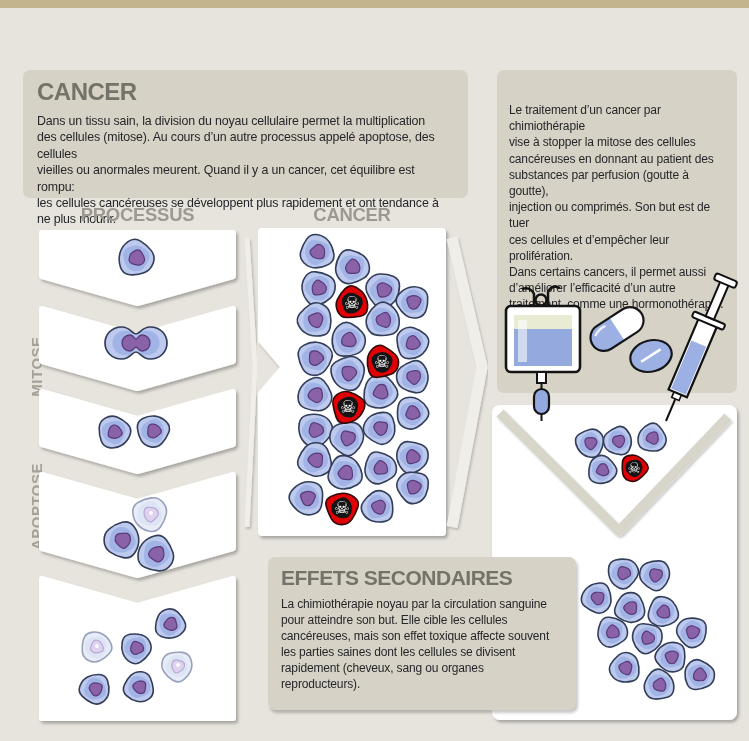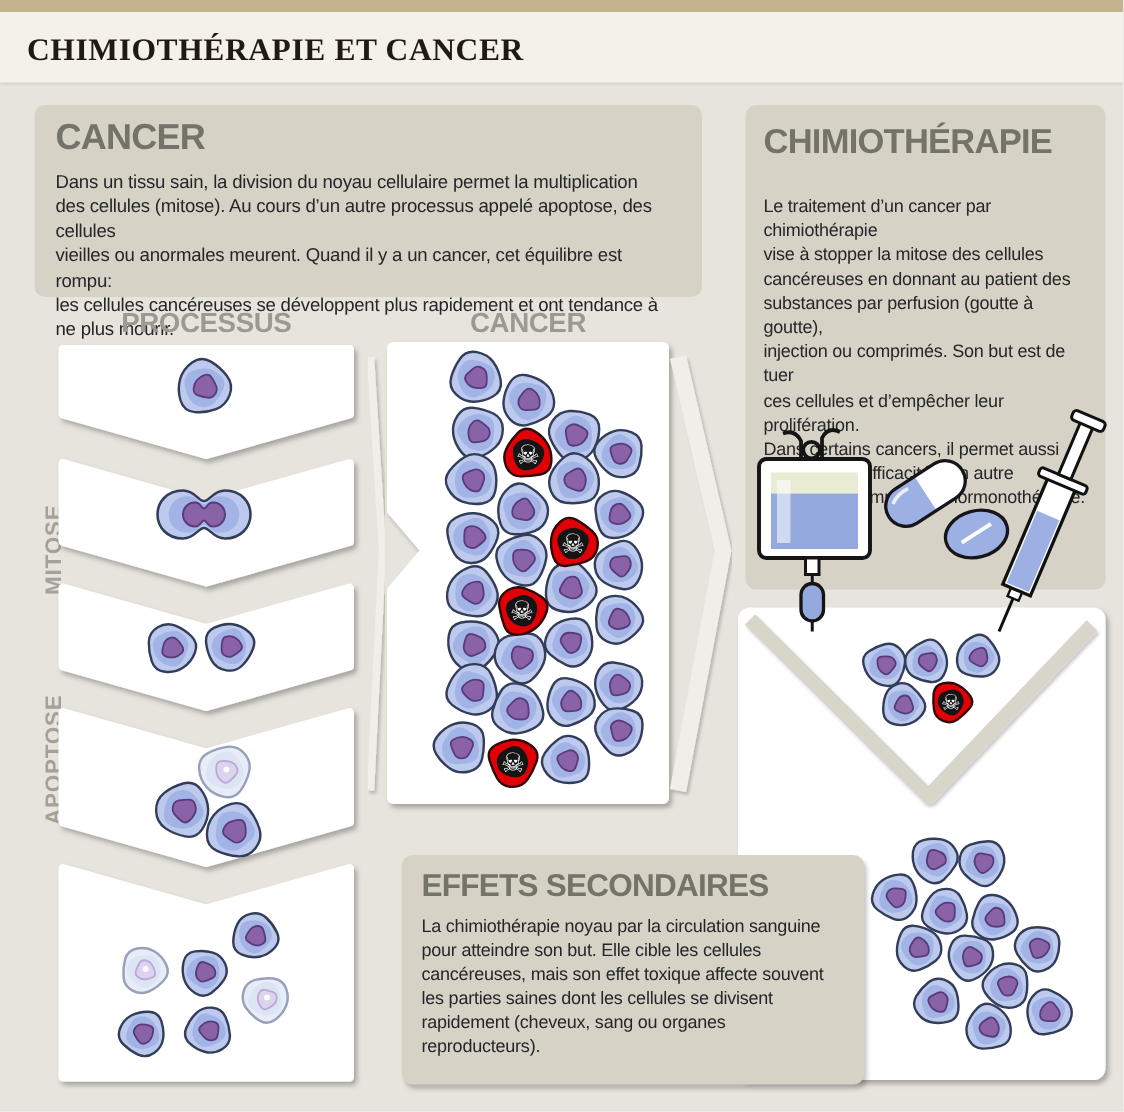--- a/index.html
+++ b/index.html
@@ -12,55 +12,51 @@
                font-size:21px;font-weight:bold;color:#211a12;letter-spacing:.4px;}
   .panel{position:absolute;background:#d6d3c6;border-radius:7px;box-sizing:border-box;}
   .panel h2{margin:0;font-size:24px;font-weight:bold;color:#73736a;letter-spacing:-.5px;}
   .panel p{margin:7px 0 0 0;font-size:12.4px;line-height:16.4px;font-weight:normal;
            color:#26262a;white-space:pre-line;letter-spacing:-.15px;}
   .panel-cancer{left:23px;top:70px;width:445px;height:128px;padding:8px 14px;}
   .panel-chimio{left:497px;top:70px;width:240px;height:323px;padding:11px 12px;}
   .panel-chimio h2{font-size:23px;}
   .panel-chimio p{font-size:12px;line-height:16.2px;margin-top:21px;}
   .panel-effets{left:268px;top:557px;width:308px;height:153px;padding:9px 13px;z-index:4;
-                box-shadow:2px 3px 3px rgba(0,0,0,.22);margin-top:13px;}
+                box-shadow:2px 3px 3px rgba(0,0,0,.22);}
   .panel-effets h2{font-size:21px;}
   .panel-effets p{font-size:12px;line-height:16px;margin-top:6px;}
   .colhead{position:absolute;top:204px;font-size:18.5px;font-weight:bold;color:#9c9a90;
            letter-spacing:-.3px;text-align:center;z-index:2;}
   .colhead-left{left:42px;width:191px;}
   .colhead-mid{left:262px;width:180px;}
   .sidelabel{position:absolute;font-size:15px;font-weight:bold;color:#a3a198;
              letter-spacing:.5px;text-align:center;transform:rotate(-90deg);z-index:2;}
   .lbl-mitose{left:-9px;top:358px;width:90px;}
   .lbl-apoptose{left:-14px;top:498px;width:100px;}
   svg.gfx{position:absolute;left:0;top:0;z-index:3;pointer-events:none;}
 </style>
 </head>
 <body>
 
 <div class="page">
 
   <div class="topbar"></div>
 
-  <div class="titlebar">
-    <h1>CHIMIOTHÉRAPIE ET CANCER</h1>
-  </div>
 
   <div class="panel panel-cancer">
     <h2>CANCER</h2>
     <p>Dans un tissu sain, la division du noyau cellulaire permet la multiplication
 des cellules (mitose). Au cours d’un autre processus appelé apoptose, des cellules
 vieilles ou anormales meurent. Quand il y a un cancer, cet équilibre est rompu:
 les cellules cancéreuses se développent plus rapidement et ont tendance à
 ne plus mourir.</p>
   </div>
 
   <div class="panel panel-chimio">
-    <h2>CHIMIOTHÉRAPIE</h2>
     <p>Le traitement d’un cancer par chimiothérapie
 vise à stopper la mitose des cellules
 cancéreuses en donnant au patient des
 substances par perfusion (goutte à goutte),
 injection ou comprimés. Son but est de tuer
 ces cellules et d’empêcher leur prolifération.
 Dans certains cancers, il permet aussi
 d’améliorer l’efficacité d’un autre
 traitement, comme une hormonothérapie.</p>
   </div>

